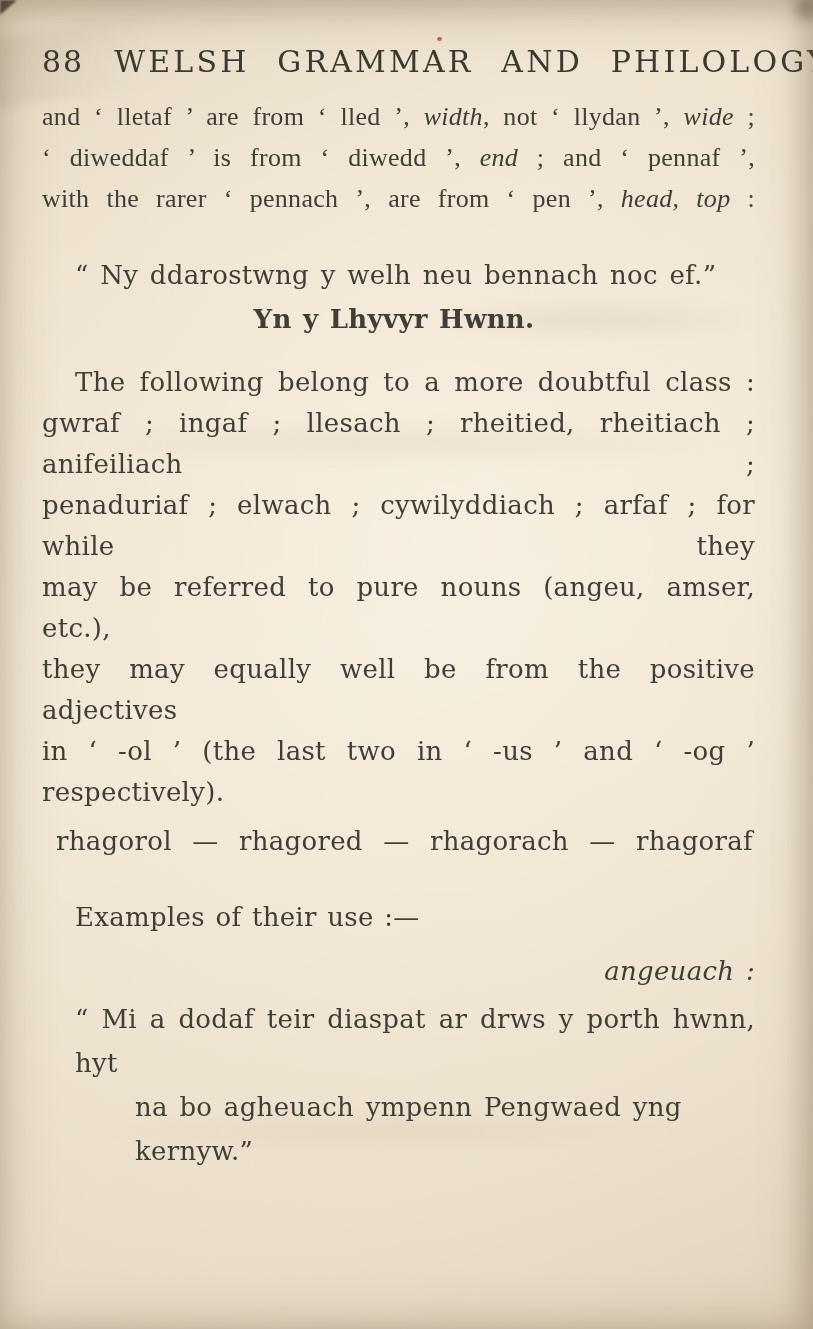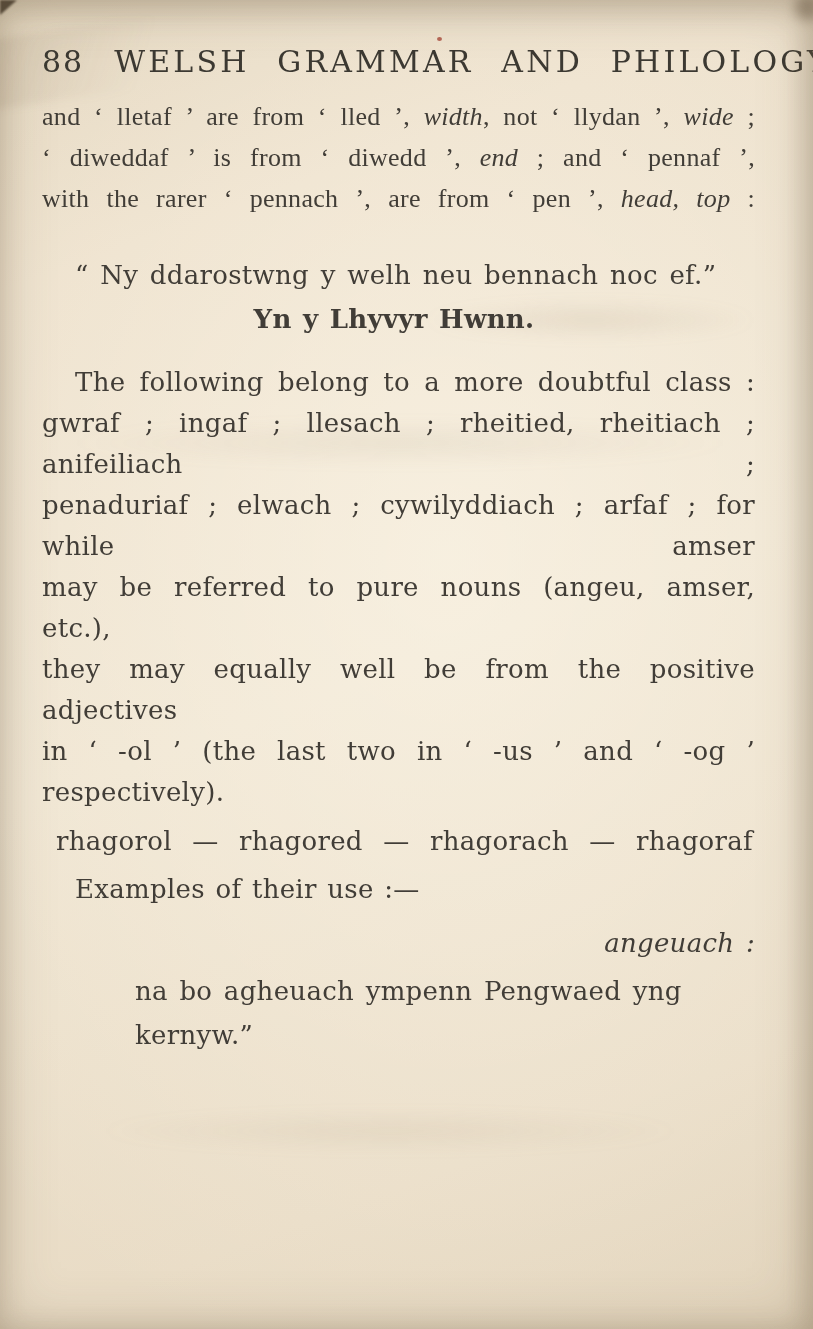--- a/index.html
+++ b/index.html
@@ -49,21 +49,21 @@
   }
   .para1 { margin-top: 14px; font-family: Liberation Serif, serif; }
   .quote1 { margin-top: 34px; }
   .para2 { margin-top: 20px; }
   .gradation {
     margin-top: 6px;
     line-height: 44px;
     padding-left: 14px;
     padding-right: 2px;
   }
-  .intro { margin-top: 4px; line-height: 44px; }
+  .intro { margin-top: 32px; line-height: 44px; }
   .headword { font-style: italic; line-height: 45px; word-spacing: 3px; text-align: right; }
   .ex1 { margin-top: 10px; }
   .example .qline { margin-top: 0; }
   .example .headword { margin-bottom: 3px; }
 
   
   .corner-tl {
     position: absolute; top: 0; left: 0;
     width: 0; height: 0;
     border-top: 15px solid rgba(62,52,40,0.9);
@@ -128,32 +128,33 @@
     </div>
 
     <div class="quote1">
       <div class="qline indent">“ Ny ddarostwng y welh neu bennach noc ef.”</div>
       <div class="attr">Yn y Lhyvyr Hwnn.</div>
     </div>
 
     <div class="para2">
       <div class="line just indent">The following belong to a more doubtful class :</div>
       <div class="line just">gwraf ; ingaf ; llesach ; rheitied, rheitiach ; anifeiliach ;</div>
-      <div class="line just">penaduriaf ; elwach ; cywilyddiach ; arfaf ; for while amser</div>
+      <div class="line just">penaduriaf ; elwach ; cywilyddiach ; arfaf ; for while they</div>
       <div class="line just">may be referred to pure nouns (angeu, amser, etc.),</div>
       <div class="line just">they may equally well be from the positive adjectives</div>
       <div class="line just">in ‘ -ol ’ (the last two in ‘ -us ’ and ‘ -og ’ respectively).</div>
     </div>
 
     <div class="gradation just">rhagorol — rhagored — rhagorach — rhagoraf</div>
 
     <div class="intro indent">Examples of their use :—</div>
 
     <section class="example ex1">
       <div class="headword">angeuach :</div>
+      <div class="qline indent just">“ Mi a dodaf teir diaspat ar drws y porth hwnn, hyt</div>
       <div class="qline cont">na bo agheuach ympenn Pengwaed yng kernyw.”</div>
 
     </section>
 
   </div>
 
   <div class="corner-tl"></div>
   <div class="corner-tr"></div>
   <div class="red-dot"></div>
   <div class="vignette"></div>

